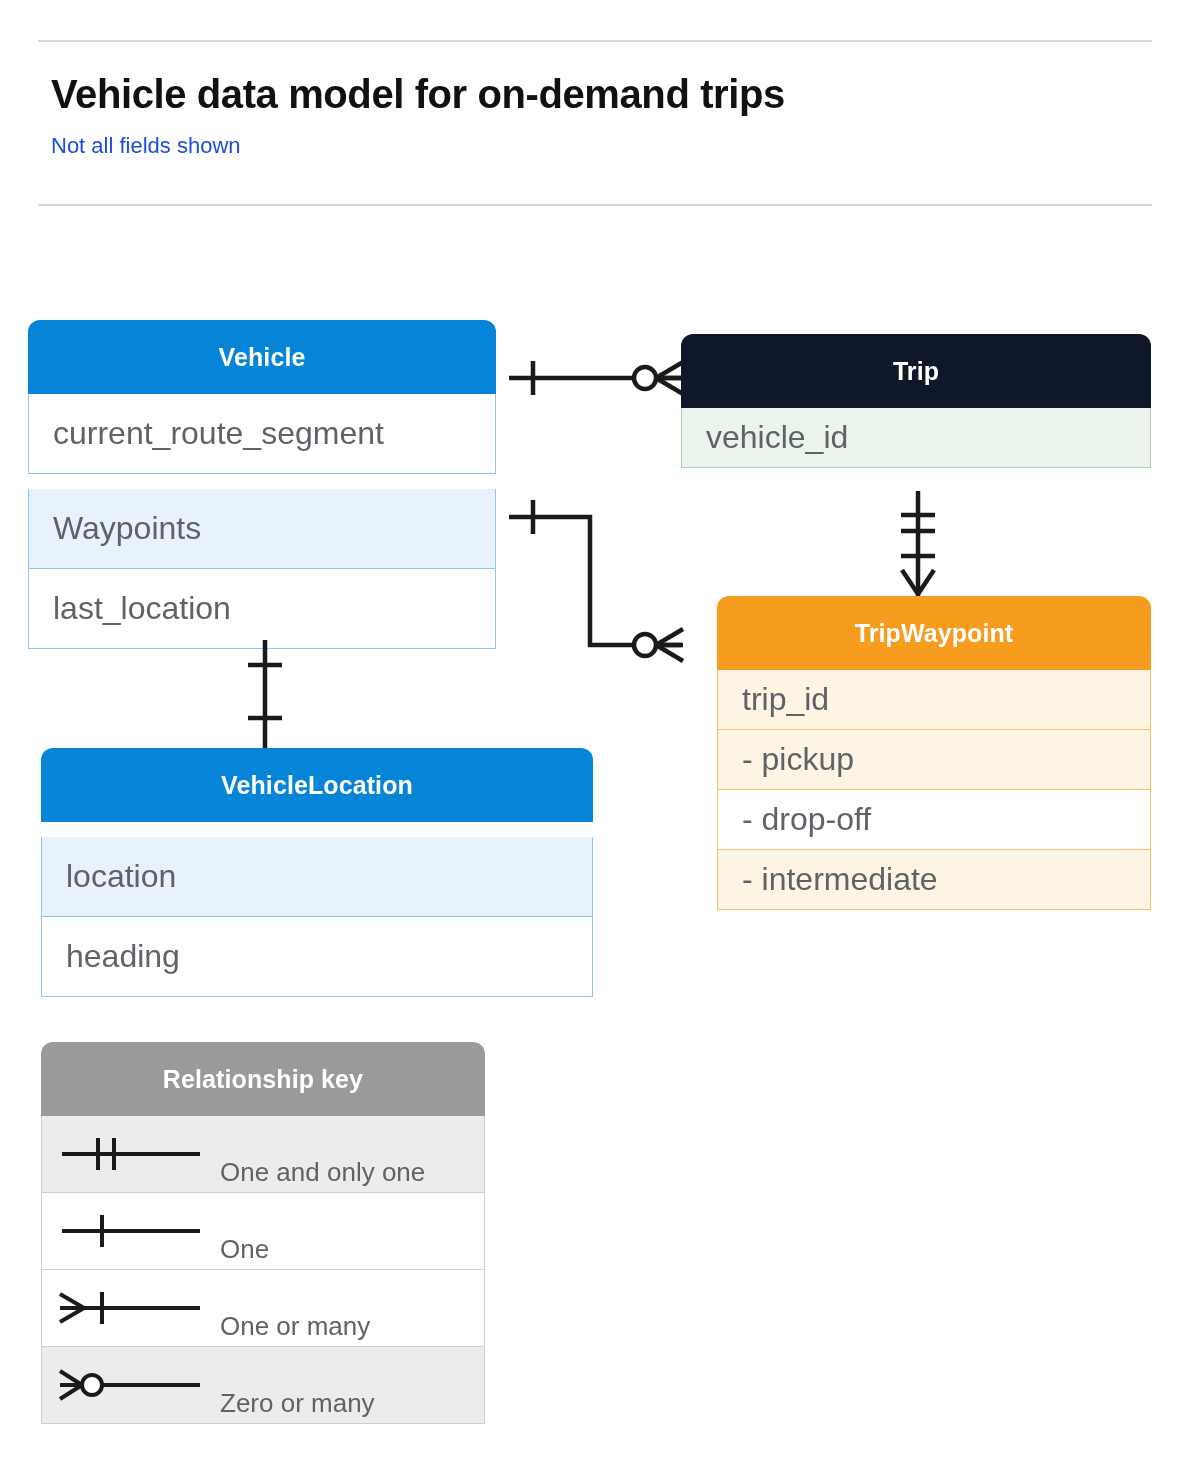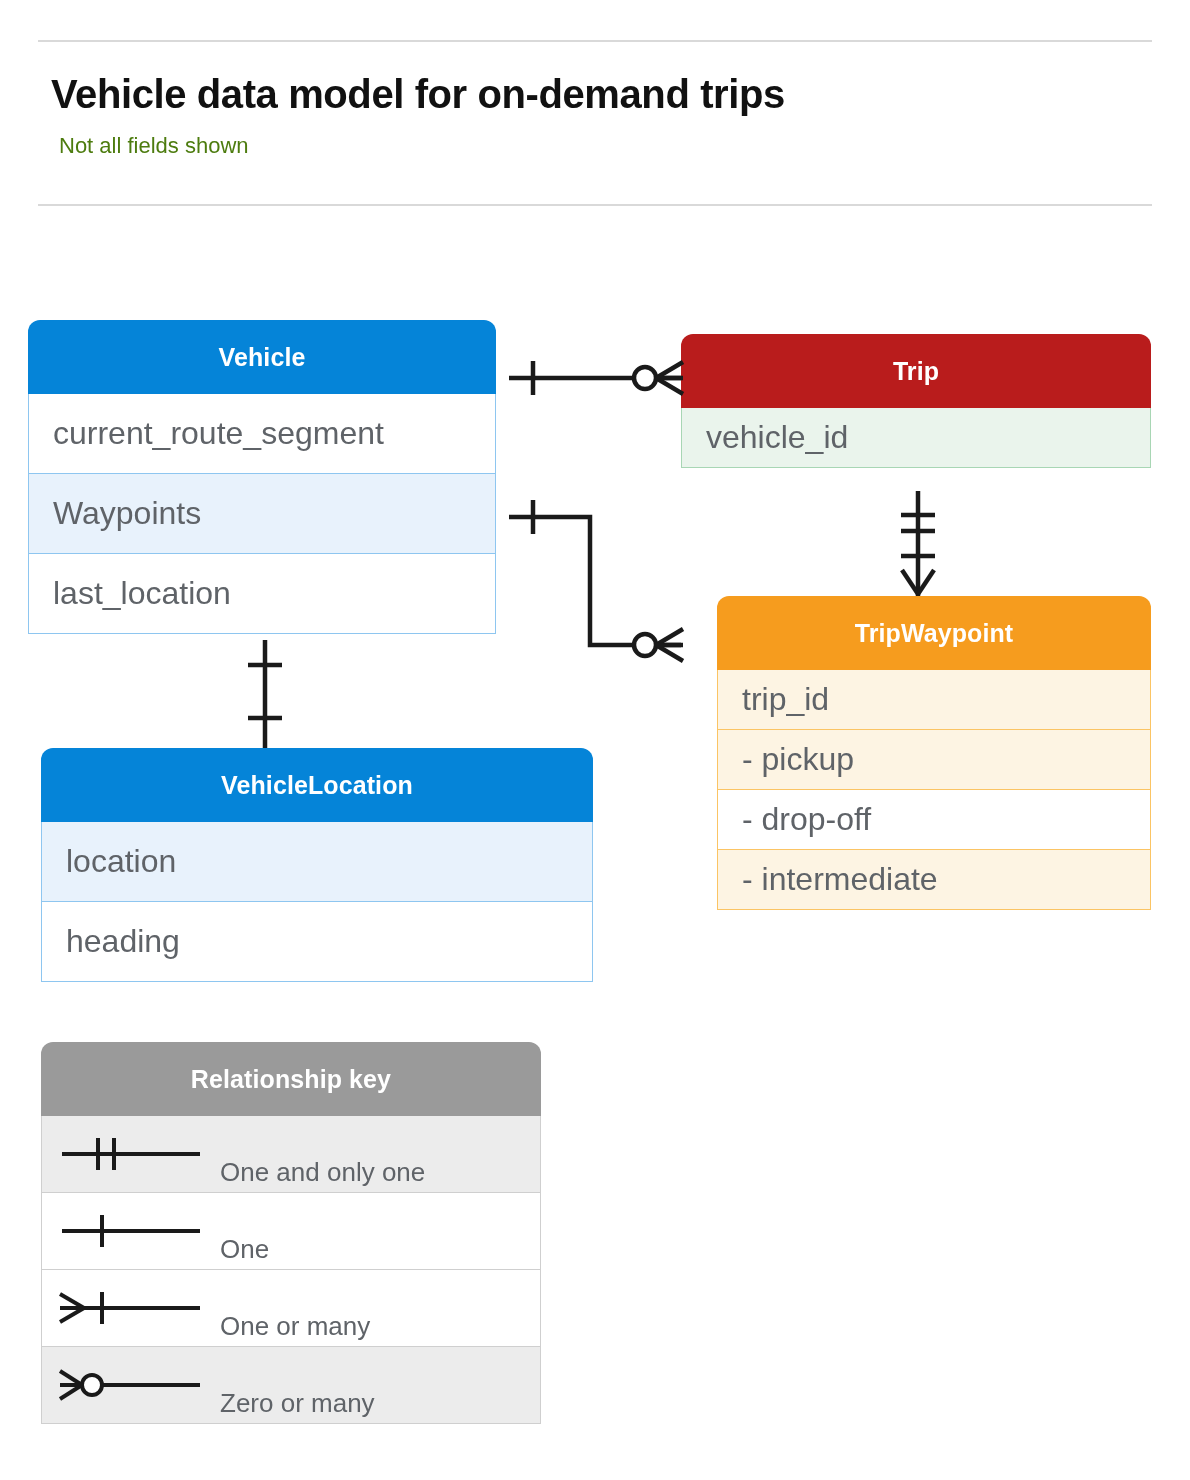--- a/index.html
+++ b/index.html
@@ -33,25 +33,25 @@
     left: 51px;
     top: 72px;
     font-size: 40px;
     font-weight: 700;
     color: #111111;
     letter-spacing: -0.4px;
     white-space: nowrap;
   }
   #page-subtitle {
     position: absolute;
-    left: 59px;
+    left: 51px;
     top: 133px;
     font-size: 22px;
     font-weight: 400;
-    color: #4d7c0f;
+    color: #1d4ed8;
     white-space: nowrap;
   }
 
   
   .entity {
     position: absolute;
   }
   .entity-header {
     height: 74px;
     border-radius: 12px 12px 0 0;
@@ -71,41 +71,41 @@
     font-size: 32px;
     color: #5f6368;
     border-style: solid;
     border-width: 0 1.5px 1.5px 1.5px;
     white-space: nowrap;
   }
 
   
   .theme-blue .entity-header { background: #0584d8; }
   .theme-blue .entity-row { border-color: #8ec6f0; background: #ffffff; }
-  .theme-blue .entity-row.alt { background: #e8f2fc; }
-
-  
-  .theme-green .entity-header { background: #b91c1c; }
+  .theme-blue .entity-row.alt { background: #e8f2fc; margin-top: 15px; }
+
+  
+  .theme-green .entity-header { background: #0f172a; }
   .theme-green .entity-row { border-color: #a8d6b4; background: #ffffff; }
   .theme-green .entity-row.alt { background: #eaf4ec; }
 
   
   .theme-orange .entity-header { background: #f69c1e; }
   .theme-orange .entity-row { border-color: #fbc464; background: #ffffff; }
   .theme-orange .entity-row.alt { background: #fdf4e3; }
 
   
   .theme-gray .entity-header { background: #9a9a9a; }
 
   
   #entity-vehicle          { left: 28px;  top: 320px; width: 468px; }
   #entity-vehiclelocation  { left: 41px;  top: 748px; width: 552px; }
   #entity-trip             { left: 681px; top: 334px; width: 470px; }
   #entity-tripwaypoint     { left: 681px; top: 596px; width: 470px; padding-left: 36px; }
-  #legend-box              { left: 41px;  top: 1042px; width: 500px; }
+  #legend-box              { left: 41px;  top: 1042px; width: 444px; }
 
   #entity-trip .entity-row,
   #entity-tripwaypoint .entity-row { height: 60px; }
 
   
   .legend-row {
     height: 77px;
     display: flex;
     align-items: center;
     border-style: solid;

